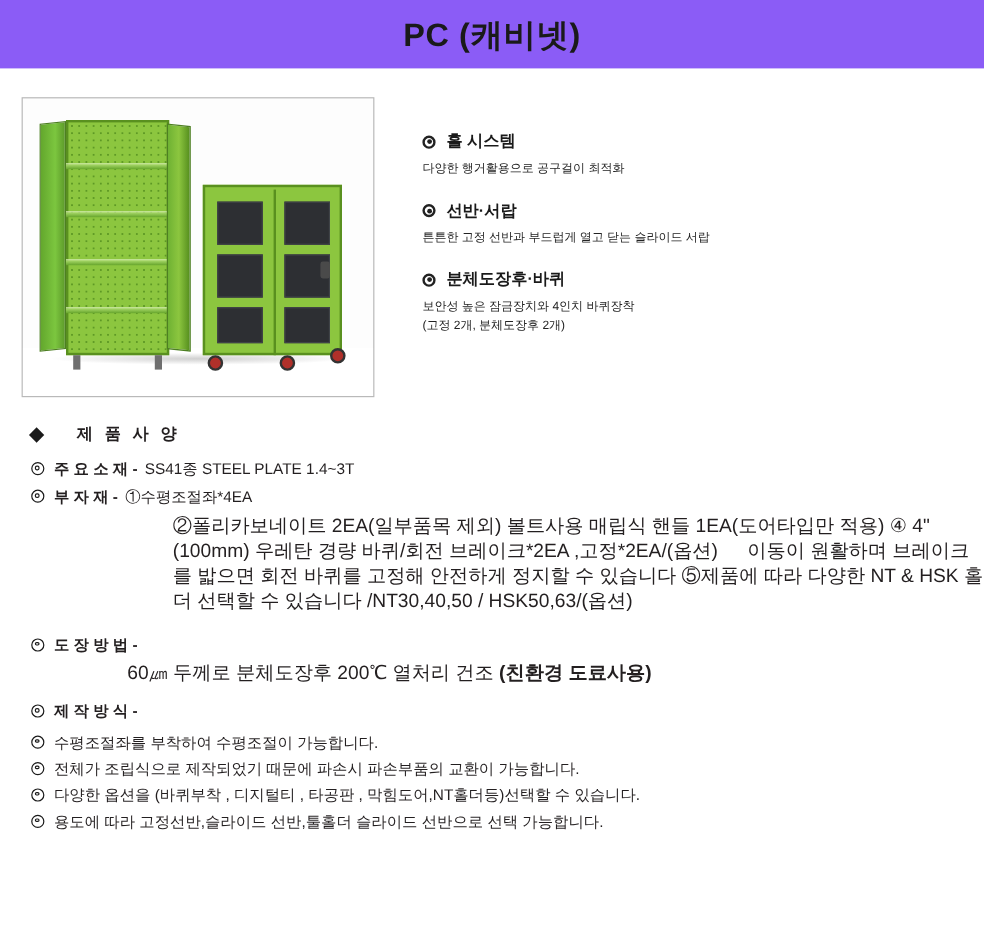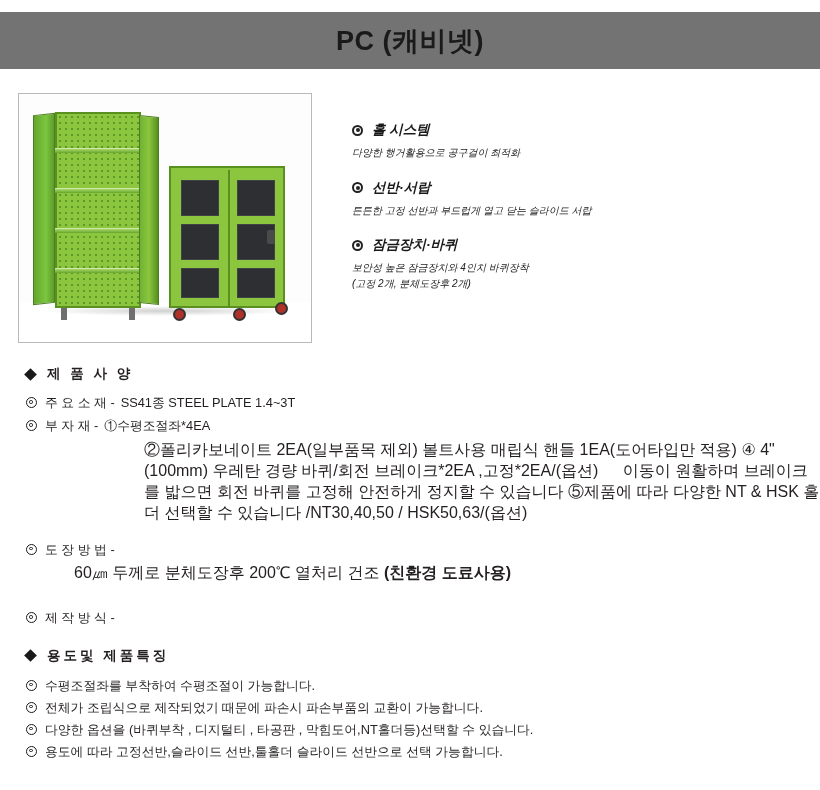--- a/index.html
+++ b/index.html
@@ -18,38 +18,36 @@
   .page {
     width: 820px;
     height: 790px;
     position: relative;
   }
 
   
   .header-banner {
     width: 820px;
     height: 57px;
-    background: #737373;
+    background: #8b5cf6;
     display: flex;
     align-items: center;
     justify-content: center;
-    margin-top: 12px;
   }
   .header-title {
     font-size: 27px;
     font-weight: bold;
     letter-spacing: 0.5px;
     color: #1a1a1a;
   }
 
   
   .top-section {
     display: flex;
     padding: 24px 0 0 0;
-    font-style: italic;
   }
 
   .product-photo {
     margin-left: 18px;
     width: 294px;
     height: 250px;
     border: 1px solid #b9b9b9;
     background: #fdfdfd;
     position: relative;
     overflow: hidden;
@@ -229,37 +227,38 @@
   .spec-section {
     padding: 8px 0 0 26px;
   }
   .section-title {
     font-size: 13.5px;
     font-weight: bold;
     letter-spacing: 3px;
     margin: 14px 0 10px 0;
     display: flex;
     align-items: center;
+    gap: 17px;
   }
   .diamond {
     display: inline-block;
     width: 9px;
     height: 9px;
     background: #1a1a1a;
     transform: rotate(45deg);
     margin-right: 12px;
   }
   .spec-row {
     display: flex;
     margin-bottom: 3px;
     font-size: 12.8px;
     line-height: 1.6;
   }
   .spec-label {
-    font-weight: normal;
+    font-weight: bold;
     white-space: nowrap;
     display: flex;
     align-items: flex-start;
   }
   .dbl-circle {
     display: inline-block;
     width: 11px;
     height: 11px;
     border: 1.6px solid #1a1a1a;
     border-radius: 50%;
@@ -363,21 +362,21 @@
         <div class="feature-head">
           <span class="bullet-circle"></span>
           <span>선반·서랍</span>
         </div>
         <div class="feature-desc">튼튼한 고정 선반과 부드럽게 열고 닫는 슬라이드 서랍</div>
       </div>
 
       <div class="feature">
         <div class="feature-head">
           <span class="bullet-circle"></span>
-          <span>잠금장치·바퀴</span>
+          <span>분체도장후·바퀴</span>
         </div>
         <div class="feature-desc">보안성 높은 잠금장치와 4인치 바퀴장착</div>
         <div class="feature-desc">(고정 2개, 분체도장후 2개)</div>
       </div>
 
     </div>
   </div>
 
   <div class="spec-section">
 
@@ -411,37 +410,33 @@
       </div>
     </div>
 
     <div class="mat-group" style="margin-top:16px;">
       <div class="spec-row">
         <div class="spec-label">
           <span class="dbl-circle"></span>
           <span>도 장 방 법 -</span>
         </div>
       </div>
-      <div class="sub-indent" style="margin-left:48px;">
+      <div class="sub-indent" style="margin-left:80px;">
         <span>60㎛ 두께로 분체도장후 200℃ 열처리 건조</span>
         <span class="bold">(친환경 도료사용)</span>
       </div>
     </div>
 
-    <div class="spec-row" style="margin-top:24px;">
+    <div class="spec-row" style="margin-top:11px;">
       <div class="spec-label">
         <span class="dbl-circle"></span>
         <span>제 작 방 식 -</span>
       </div>
     </div>
 
-    <div class="section-title" style="margin-top:18px;">
-      <span class="diamond"></span>
-      <span>용도및 제품특징</span>
-    </div>
 
     <div class="usage-list">
       <div class="usage-item">
         <span class="dbl-circle"></span>
         <span>수평조절좌를 부착하여 수평조절이 가능합니다.</span>
       </div>
       <div class="usage-item">
         <span class="dbl-circle"></span>
         <span>전체가 조립식으로 제작되었기 때문에 파손시 파손부품의 교환이 가능합니다.</span>
       </div>

